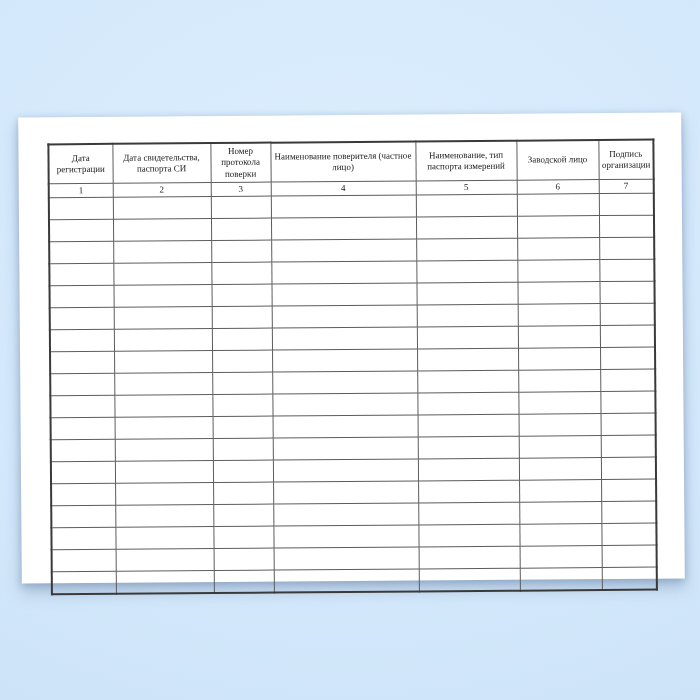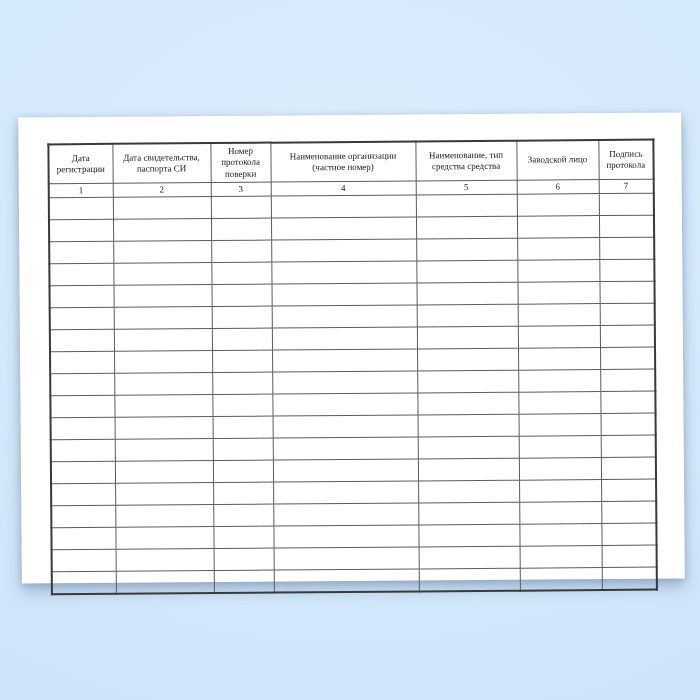--- a/index.html
+++ b/index.html
@@ -55,24 +55,24 @@
         <col style="width:145px">
           <col style="width:101px">
           <col style="width:82px">
         <col style="width:55px">
       </colgroup>
       <thead>
         <tr class="header-row">
           <th>Дата регистрации</th>
           <th>Дата свидетельства, паспорта СИ</th>
           <th>Номер протокола поверки</th>
-          <th>Наименование организации (частное номер)</th>
-          <th>Наименование, тип средства средства</th>
+          <th>Наименование поверителя (частное лицо)</th>
+          <th>Наименование, тип паспорта измерений</th>
           <th>Заводской лицо</th>
-          <th>Подпись протокола</th>
+          <th>Подпись организации</th>
         </tr>
         <tr class="number-row">
           <td>1</td>
           <td>2</td>
           <td>3</td>
           <td>4</td>
           <td>5</td>
           <td>6</td>
           <td>7</td>
         </tr>

